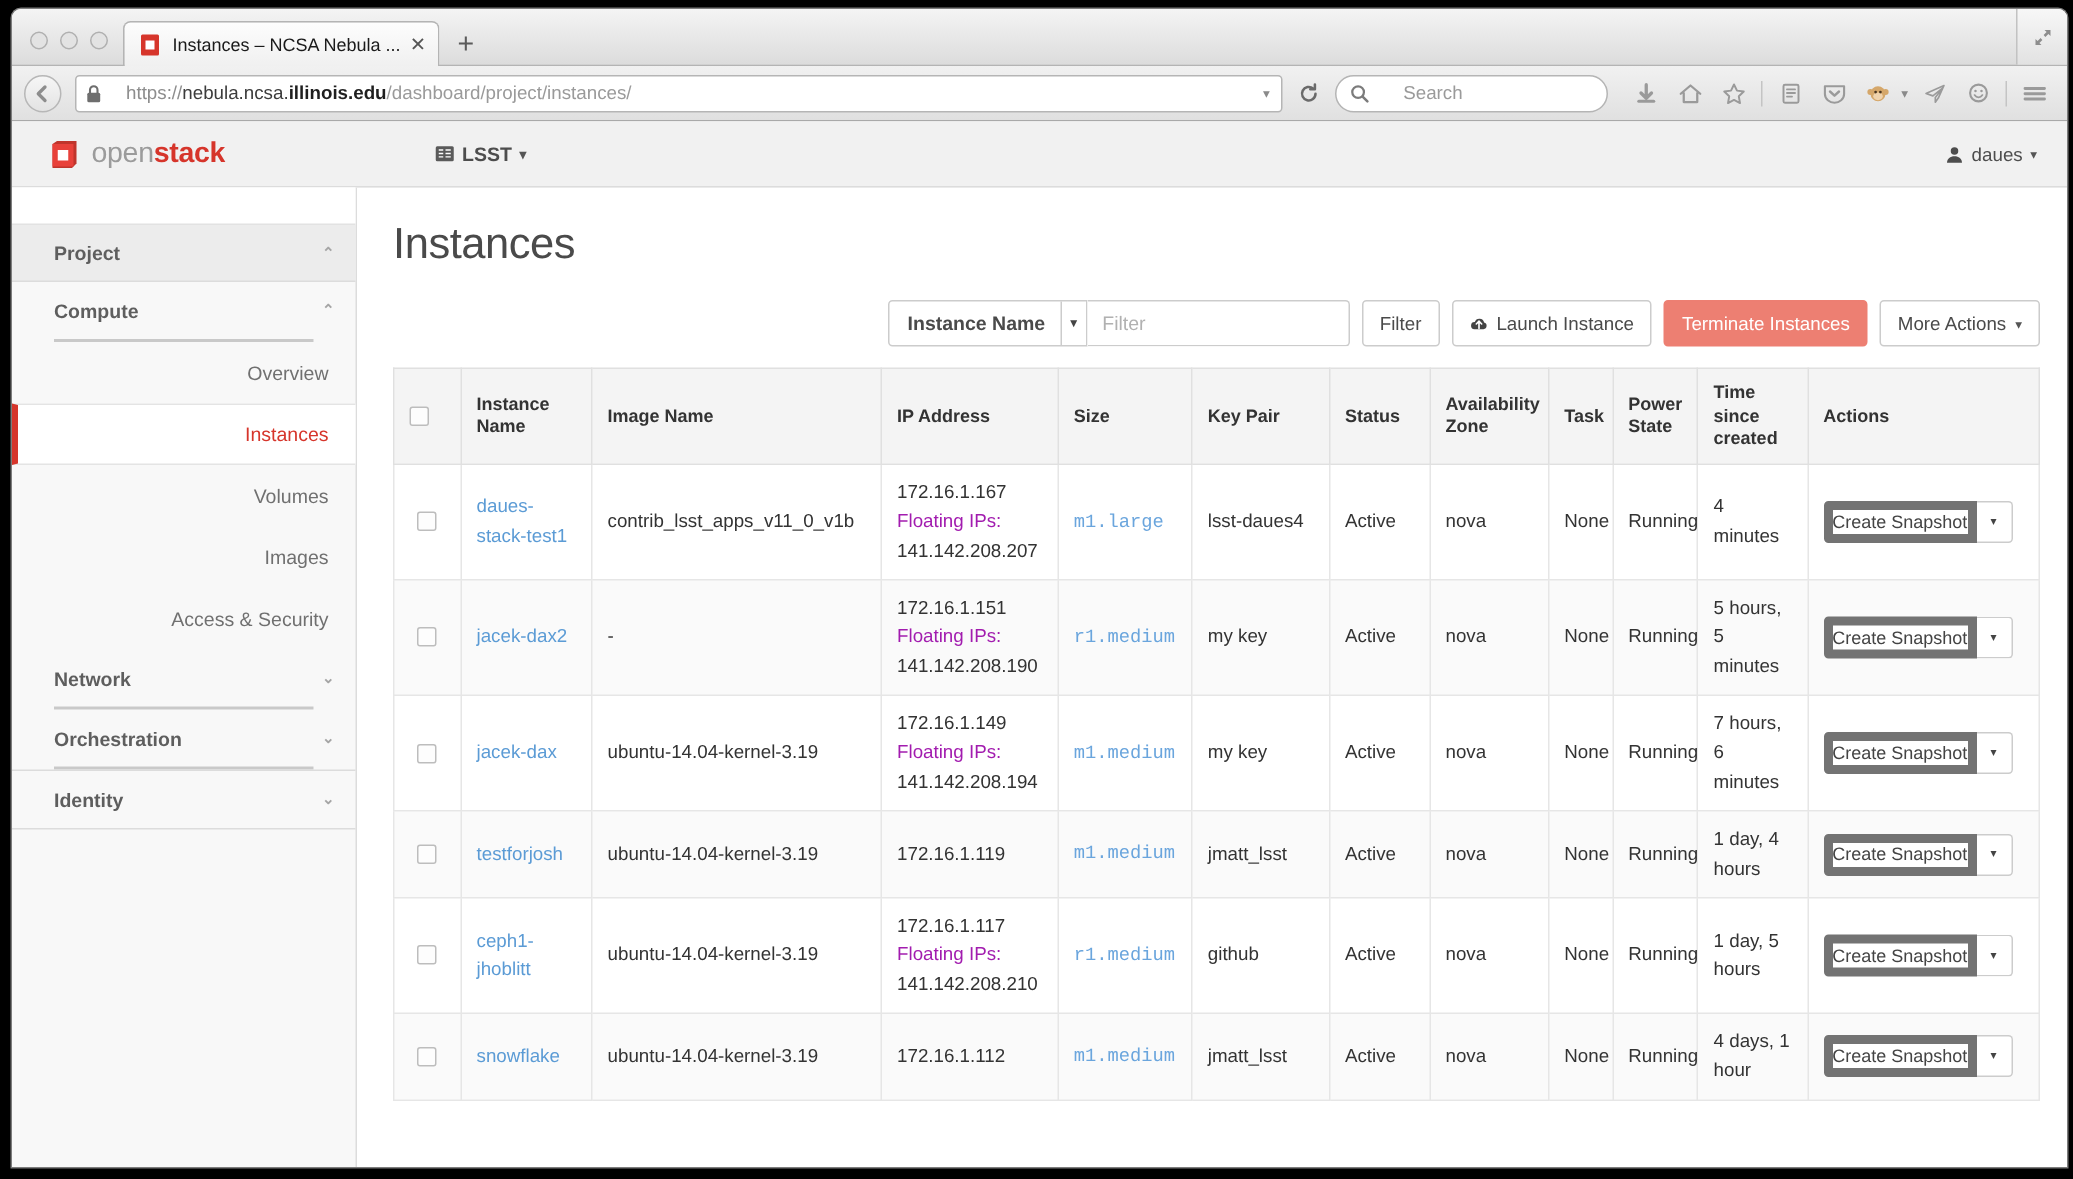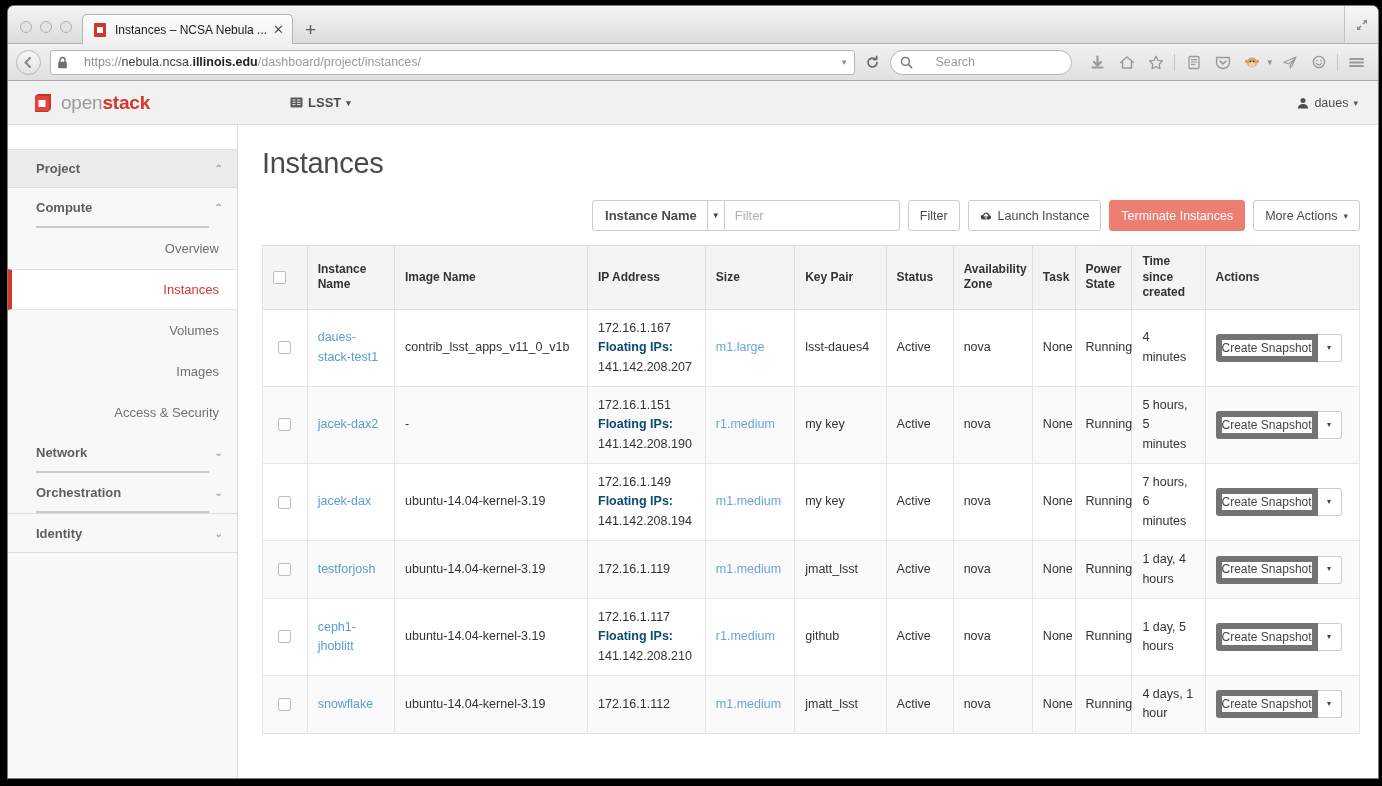--- a/index.html
+++ b/index.html
@@ -299,22 +299,22 @@
   td.ckcell, th.ckcell { width: 44px; text-align: center; padding: 8px 0; }
   .ck {
     width: 13px; height: 13px;
     border: 1px solid #bdbdbd;
     border-radius: 2px;
     background: #fdfdfd;
     display: inline-block;
     vertical-align: middle;
   }
   a.lnk { color: #5b9bd5; text-decoration: none; }
-  a.lnk.flav { color: #6aa5dd; }
-  .fip-label { font-weight: bold; color: #0c4a6e; }
+  a.lnk.flav { color: #6aa5dd; font-family: Liberation Mono, monospace; }
+  .fip-label { font-weight: normal; color: #a21caf; }
   .ipline { display: block; }
   .snapwrap { display: flex; }
   .snapbtn {
     height: 28px;
     border: 6px solid #737373;
     border-radius: 3px 0 0 3px;
     background: #fff;
     display: flex; align-items: center;
     padding: 0 0;
     font-size: 12px; color: #444;

